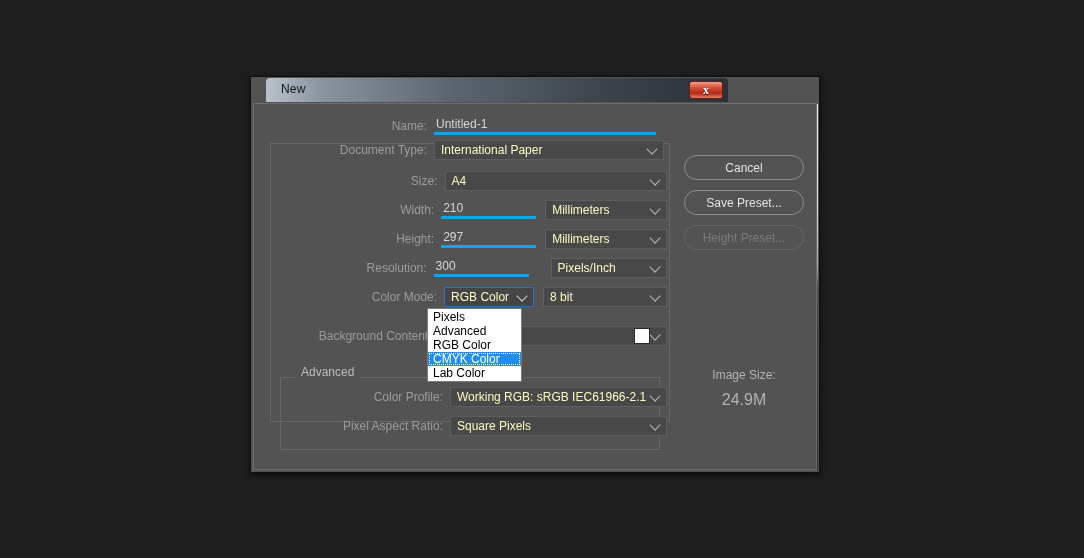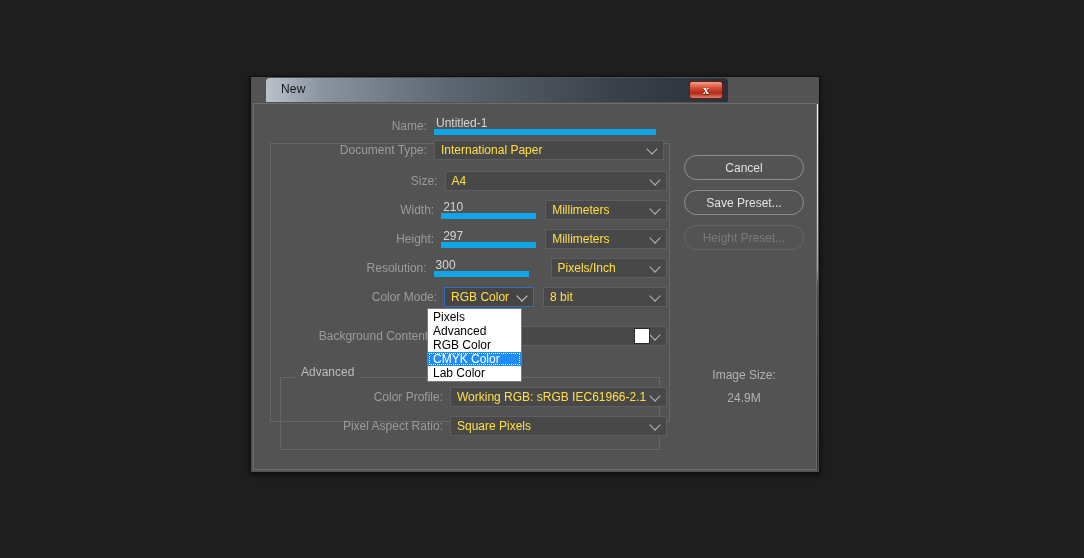--- a/index.html
+++ b/index.html
@@ -97,40 +97,40 @@
     color: #9b9b9b;
     font-size: 12px;
     text-align: right;
     white-space: nowrap;
   }
 
   
   .underline-input {
     background: transparent;
     border: none;
-    border-bottom: 6px solid #0ea5e9;
+    border-bottom: 3px solid #0ea5e9;
     color: #d6d6d6;
     font-size: 12px;
     font-family: "Liberation Sans", sans-serif;
     padding: 0 2px 1px 2px;
     outline: none;
     height: 17px;
     box-sizing: border-box;
   }
 
   
   .combo {
     position: relative;
     background: #484848;
     border: 1px solid #5e5e5e;
     box-sizing: border-box;
     height: 20px;
     display: flex;
     align-items: center;
-    color: #fde047;
+    color: #fef9c3;
     font-size: 12px;
     padding-left: 6px;
     cursor: pointer;
     user-select: none;
   }
   .combo .caret {
     position: absolute;
     right: 7px; top: 50%;
     width: 7px; height: 7px;
     margin-top: -5px;
@@ -186,21 +186,21 @@
   .imgsize-title {
     position: absolute;
     color: #b2b2b2;
     font-size: 12px;
     width: 160px;
     text-align: center;
   }
   .imgsize-value {
     position: absolute;
     color: #b2b2b2;
-    font-size: 12px;
+    font-size: 16px;
     width: 160px;
     text-align: center;
   }
 
   
   .swatch {
     position: absolute;
     width: 16px; height: 16px;
     background: #ffffff;
     border: 1px solid #2a2a2a;

